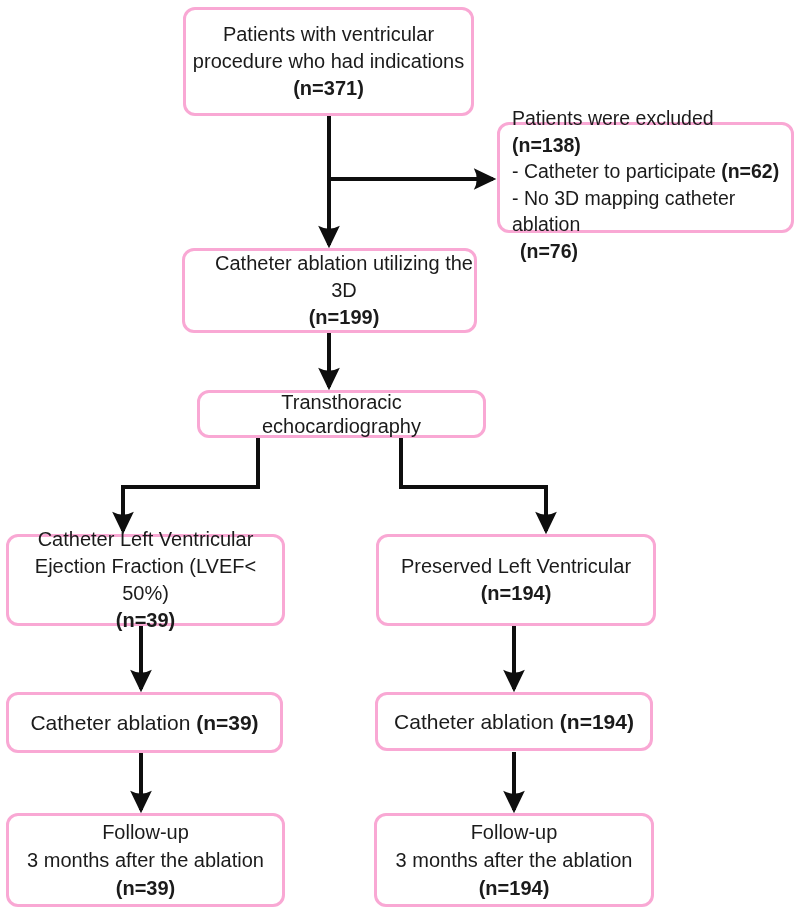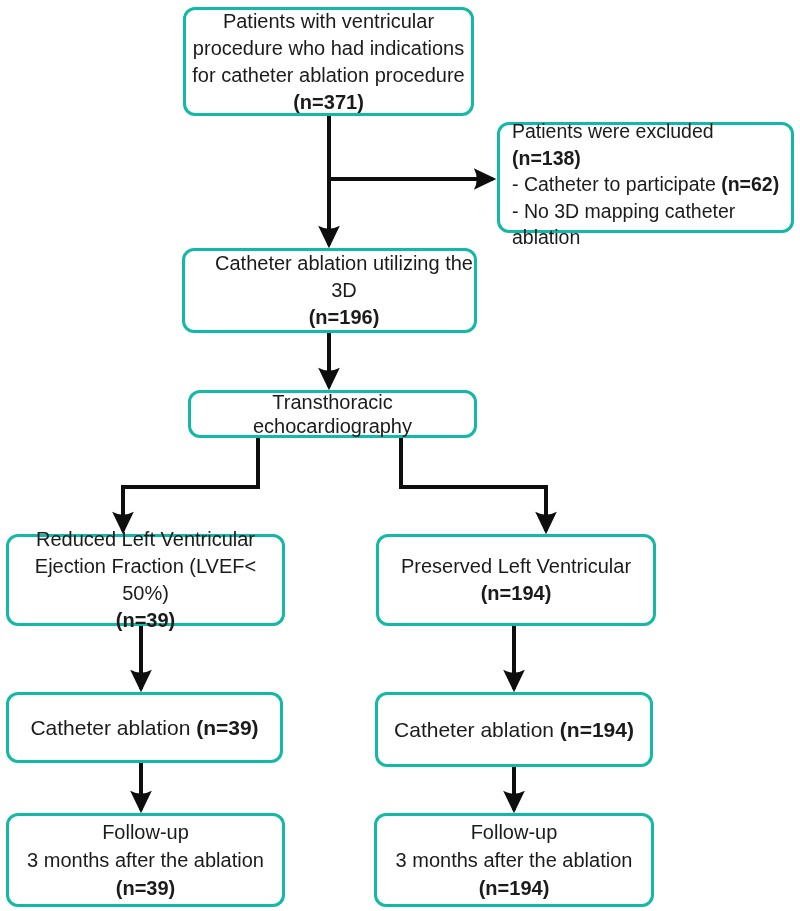--- a/index.html
+++ b/index.html
@@ -19,40 +19,40 @@
   }
   .conn {
     fill: none;
     stroke: #0e0e0e;
     stroke-width: 4;
   }
   .box {
     position: absolute;
     box-sizing: border-box;
     background: #ffffff;
-    border: 3px solid #14b8a6;
+    border: 3px solid #f9a8d4;
     border-radius: 12px;
     display: flex;
     flex-direction: column;
     justify-content: center;
   }
   .center { text-align: center; align-items: center; }
   .line { display: block; }
   .n { font-weight: bold; }
 
   .b-eligible   { left: 183px; top: 7px;   width: 291px; height: 109px; font-size: 20px; line-height: 27px; }
   .b-excluded   { left: 497px; top: 122px; width: 297px; height: 111px; font-size: 19.5px; line-height: 26.5px;
                   text-align: left; padding: 16px 8px 2px 12px; }
   .b-excluded .indent { padding-left: 8px; }
   .b-ablation3d { left: 182px; top: 248px; width: 295px; height: 85px;  font-size: 20px; line-height: 27px; padding-left: 29px; }
-  .b-echo       { left: 188px; top: 390px; width: 289px; height: 48px;  font-size: 20px; line-height: 24px; align-items: center; }
+  .b-echo       { left: 197px; top: 390px; width: 289px; height: 48px;  font-size: 20px; line-height: 24px; align-items: center; }
   .b-reduced    { left: 6px;   top: 534px; width: 279px; height: 92px;  font-size: 20px; line-height: 27px; }
   .b-preserved  { left: 376px; top: 534px; width: 280px; height: 92px;  font-size: 20px; line-height: 27px; text-align: center; }
-  .b-cath-red   { left: 6px;   top: 692px; width: 277px; height: 71px;  font-size: 21px; line-height: 25px; }
-  .b-cath-pres  { left: 375px; top: 692px; width: 278px; height: 75px;  font-size: 21px; line-height: 25px; }
+  .b-cath-red   { left: 6px;   top: 692px; width: 277px; height: 61px;  font-size: 21px; line-height: 25px; }
+  .b-cath-pres  { left: 375px; top: 692px; width: 278px; height: 59px;  font-size: 21px; line-height: 25px; }
   .b-fu-red     { left: 6px;   top: 813px; width: 279px; height: 94px;  font-size: 20px; line-height: 28px; }
   .b-fu-pres    { left: 374px; top: 813px; width: 280px; height: 94px;  font-size: 20px; line-height: 28px; }
 </style>
 </head>
 <body>
 
 <div class="canvas">
 
   <svg class="connectors" viewBox="0 0 800 911" xmlns="http://www.w3.org/2000/svg">
     <defs>
@@ -67,41 +67,41 @@
     <path class="conn" d="M401 437 L401 487 L546 487 L546 531" marker-end="url(#ah)"></path>
     <path class="conn" d="M141 625 L141 689" marker-end="url(#ah)"></path>
     <path class="conn" d="M514 625 L514 689" marker-end="url(#ah)"></path>
     <path class="conn" d="M141 752 L141 810" marker-end="url(#ah)"></path>
     <path class="conn" d="M514 752 L514 810" marker-end="url(#ah)"></path>
   </svg>
 
   <div class="box center b-eligible">
     <span class="line">Patients with ventricular</span>
     <span class="line">procedure who had indications</span>
-    <span class="line">for catheter ablation procedure</span>
     <span class="line n">(n=371)</span>
   </div>
 
   <div class="box b-excluded">
     <div class="line"><span>Patients were excluded </span><span class="n">(n=138)</span></div>
     <div class="line"><span>- Catheter to participate </span><span class="n">(n=62)</span></div>
     <div class="line"><span>- No 3D mapping catheter ablation</span></div>
+    <div class="line indent"><span class="n">(n=76)</span></div>
   </div>
 
   <div class="box center b-ablation3d">
     <span class="line">Catheter ablation utilizing the 3D</span>
-    <span class="line n">(n=196)</span>
+    <span class="line n">(n=199)</span>
   </div>
 
   <div class="box center b-echo">
     <span class="line">Transthoracic echocardiography</span>
   </div>
 
   <div class="box center b-reduced">
-    <span class="line">Reduced Left Ventricular</span>
+    <span class="line">Catheter Left Ventricular</span>
     <span class="line">Ejection Fraction (LVEF&lt; 50%)</span>
     <span class="line n">(n=39)</span>
   </div>
 
   <div class="box center b-preserved">
     <span class="line">Preserved Left Ventricular</span>
     <span class="line n">(n=194)</span>
   </div>
 
   <div class="box center b-cath-red">

